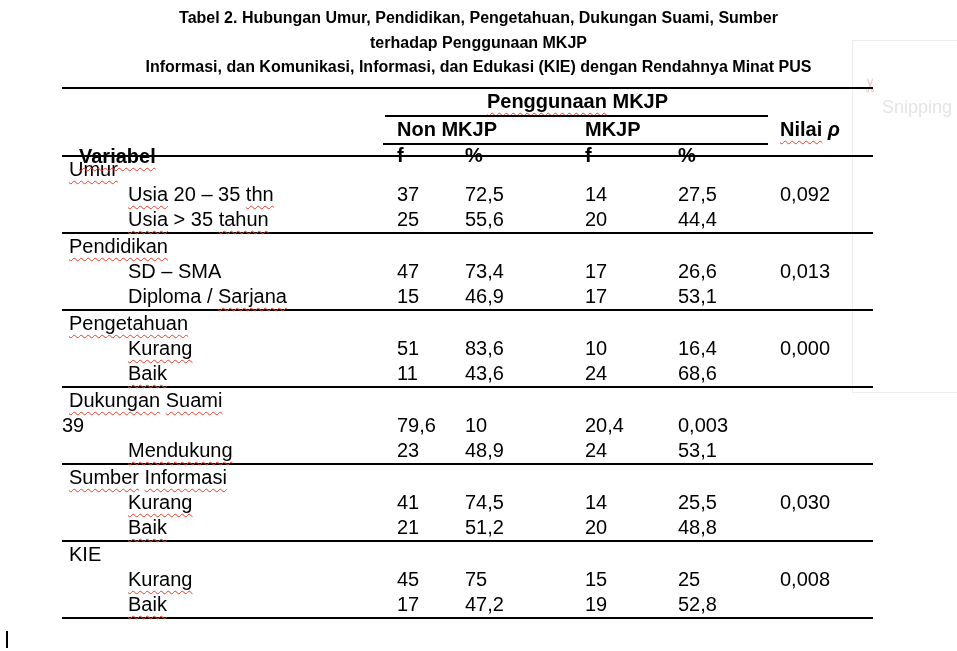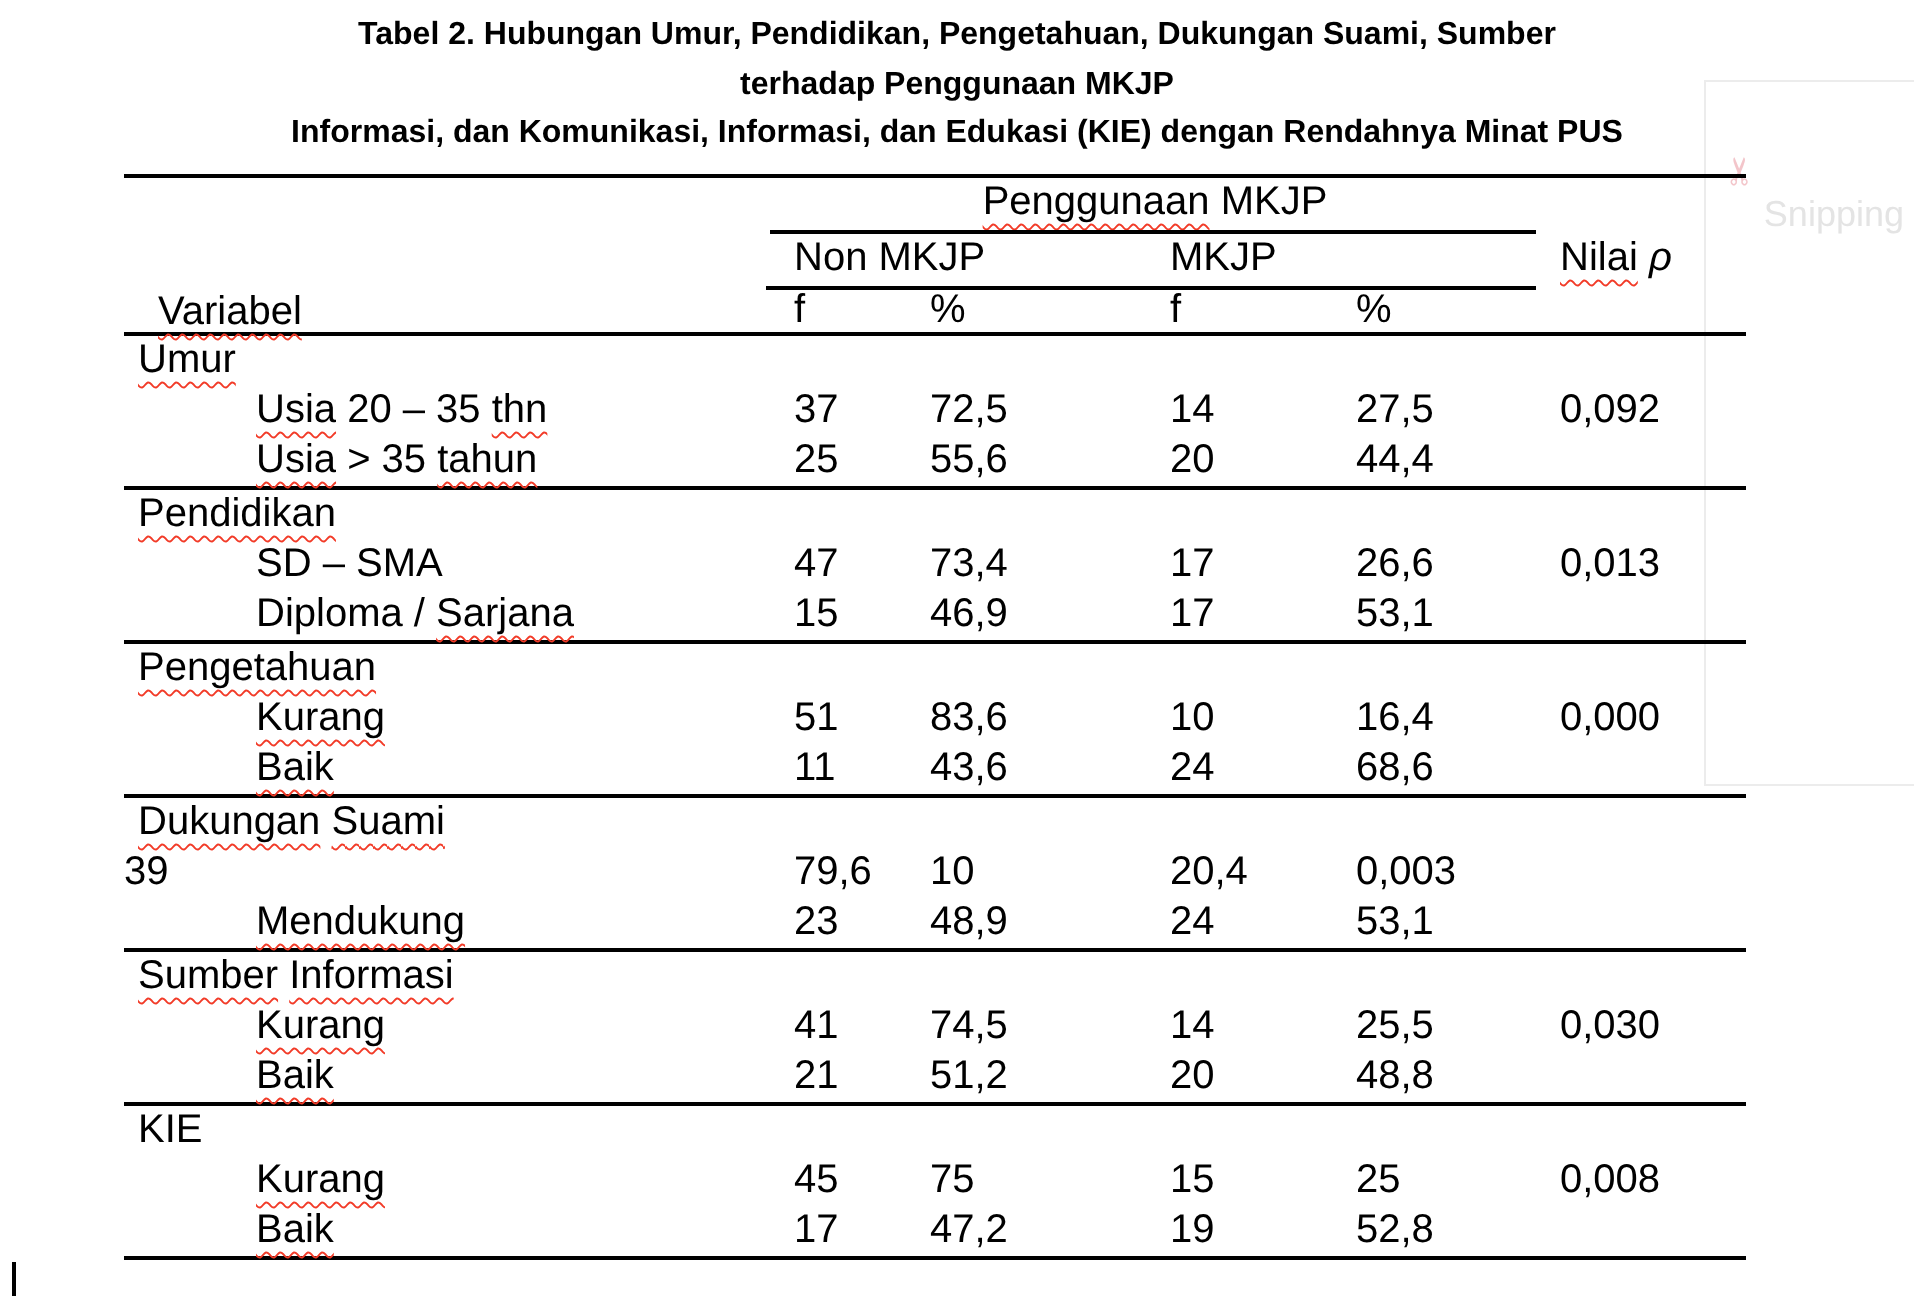--- a/index.html
+++ b/index.html
@@ -33,21 +33,21 @@
   .ghost-content{display:flex;align-items:center;gap:3px;padding:12px 0 0 10px;}
   .ghost-icon{font-size:19px;color:var(--ghost-icon);transform:rotate(-90deg);display:inline-block;}
   .ghost-label{font-size:18px;color:var(--ghost-text);white-space:nowrap;margin-top:44px;}
   
   .table{
     position:absolute;left:62px;top:87px;width:811px;
     border-top:2px solid var(--line);
     border-bottom:2px solid var(--line);
     z-index:2;
   }
-  .thead{position:relative;height:79px;border-bottom:2px solid var(--line);}
+  .thead{position:relative;height:68px;border-bottom:2px solid var(--line);font-weight:bold;}
   .h-group{position:absolute;left:325px;top:1px;width:381px;text-align:center;white-space:nowrap;}
   .h-underline{position:absolute;background:var(--line);height:2px;}
   .u1{left:323px;top:26px;width:383px;}
   .u2{left:321px;top:54px;width:385px;}
   .hc{position:absolute;white-space:nowrap;}
   .hc-var{left:17px;top:29px;margin-top:27px;}
   .hc-non{left:335px;top:29px;}
   .hc-mkjp{left:523px;top:29px;}
   .hc-nilai{left:718px;top:29px;}
   .c-f{left:335px;top:55px;}

